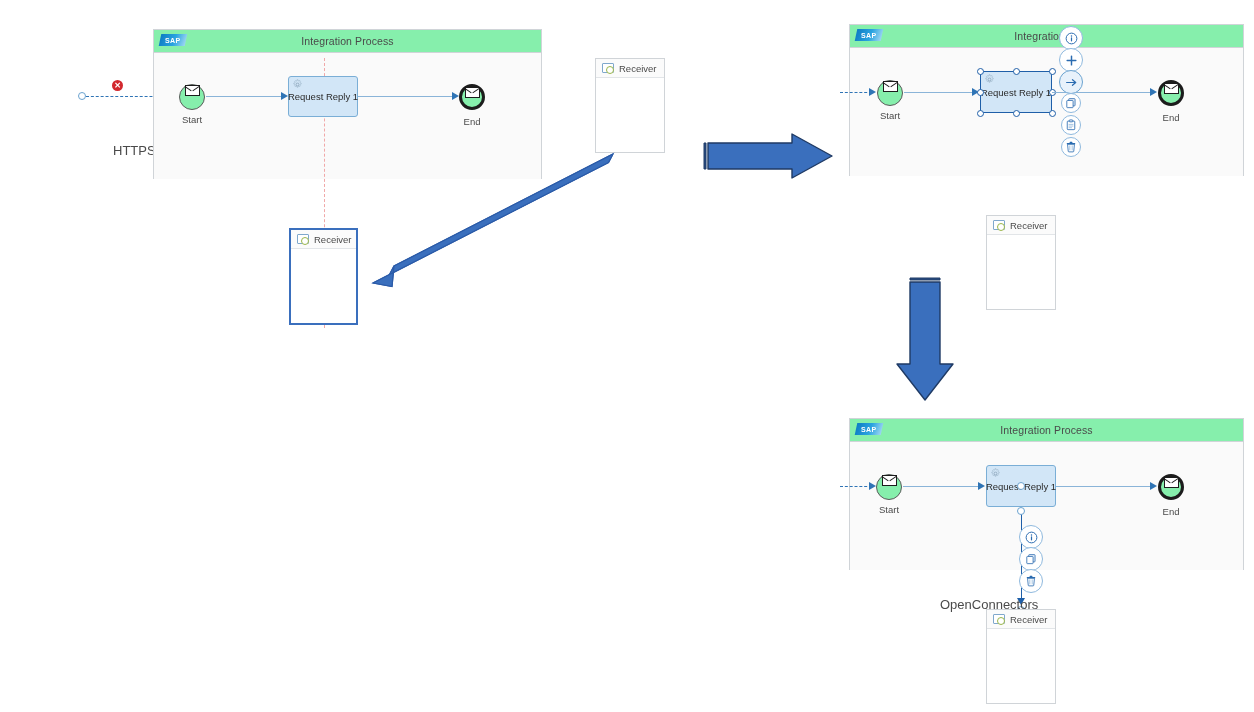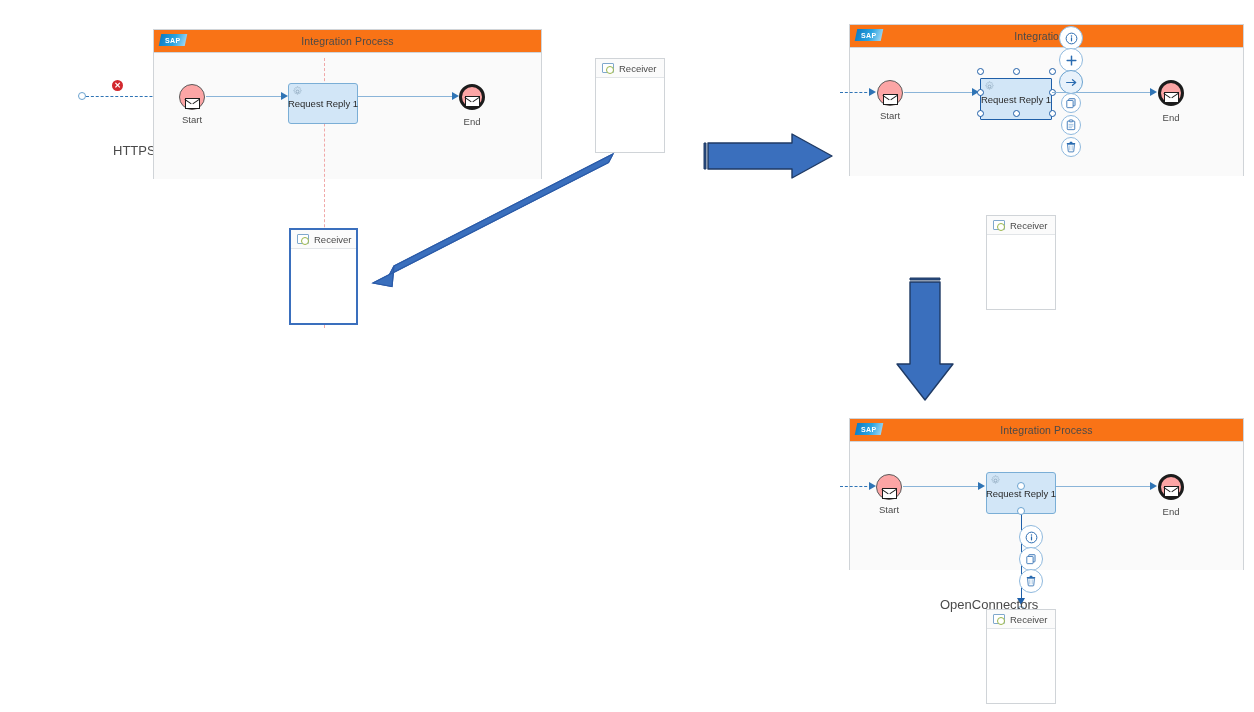--- a/index.html
+++ b/index.html
@@ -8,21 +8,21 @@
     font-family:"Liberation Sans", sans-serif;
     width:1254px;height:712px;position:relative;overflow:hidden;
     color:#333333;
   }
   .stage{position:absolute;left:0;top:0;width:1254px;height:712px;}
 
   
   .pool{position:absolute;border:1px solid #d0d4d8;background:#fafafa;box-sizing:border-box;}
   .pool-header{
     position:relative;height:22px;border-bottom:1px solid #d0d4d8;
-    background:#f97316;display:flex;align-items:center;justify-content:center;
+    background:#86efac;display:flex;align-items:center;justify-content:center;
   }
   .pool-title{font-size:10.5px;color:#4a4a4a;letter-spacing:.1px;}
   .pool-body{position:relative;background:#fafafa;height:calc(100% - 22px);}
 
   .sap-logo{
     position:absolute;left:6px;top:4px;width:26px;height:12px;
     background:linear-gradient(100deg,#0d7cc4 0%,#2aa3e0 55%,#9fd7f2 100%);
     transform:skewX(-12deg);
     display:flex;align-items:center;justify-content:center;
   }
@@ -47,42 +47,42 @@
     position:absolute;left:0;top:0;width:10px;height:8px;
     border:1.3px solid #7fa8cc;border-radius:1px;background:#ffffff;
   }
   .sys-icon .gear{
     position:absolute;right:0;bottom:0;width:6px;height:6px;border-radius:50%;
     background:#ffffff;border:1.3px solid #9ab64a;
   }
 
   
   .event{position:absolute;width:26px;height:26px;border-radius:50%;
-    background:#fca5a5;box-sizing:border-box;display:flex;align-items:flex-end;justify-content:center;}
+    background:#86efac;box-sizing:border-box;display:flex;align-items:flex-start;justify-content:center;}
   .event.start{border:1.6px solid #5a5a5a;}
   .event.end{border:3px solid #1c1c1c;}
   .env{width:13px;height:9px;border:1.2px solid #1c1c1c;position:relative;background:#fff;}
   .env:before,.env:after{
     content:"";position:absolute;left:-0.5px;top:-0.5px;width:13px;height:9px;
   }
   .env:before{
     border-top:1.2px solid #1c1c1c;
     transform-origin:top left;transform:rotate(34deg);width:8px;height:0;
   }
   .env:after{
     border-top:1.2px solid #1c1c1c;
     transform-origin:top right;transform:rotate(-34deg);width:8px;height:0;left:auto;right:-0.5px;
   }
   .event-label{position:absolute;left:50%;transform:translateX(-50%);top:29px;
     font-size:9.5px;color:#4a4a4a;white-space:nowrap;}
 
   
   .activity{
     position:absolute;background:#d2e6f7;border:1px solid #7aaed6;border-radius:3px;
-    box-sizing:border-box;display:flex;align-items:center;justify-content:center;margin-top:7px;
+    box-sizing:border-box;display:flex;align-items:center;justify-content:center;
   }
   .activity.selected{border:1.6px solid #1f5fa8;border-radius:1px;}
   .activity-label{font-size:9.5px;color:#2a2a2a;white-space:nowrap;}
   .act-gear{
     position:absolute;left:3px;top:2px;width:11px;height:11px;opacity:.55;
   }
 
   
   .handle{
     position:absolute;width:7px;height:7px;border-radius:50%;

